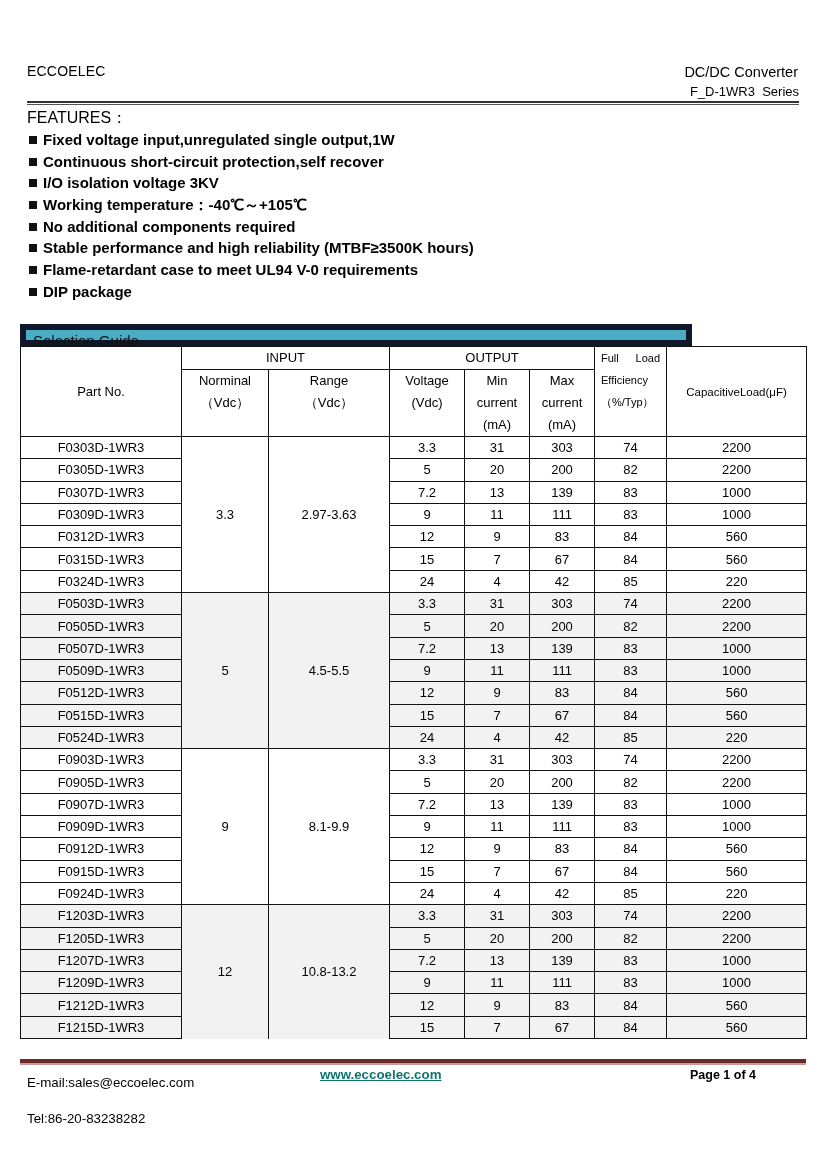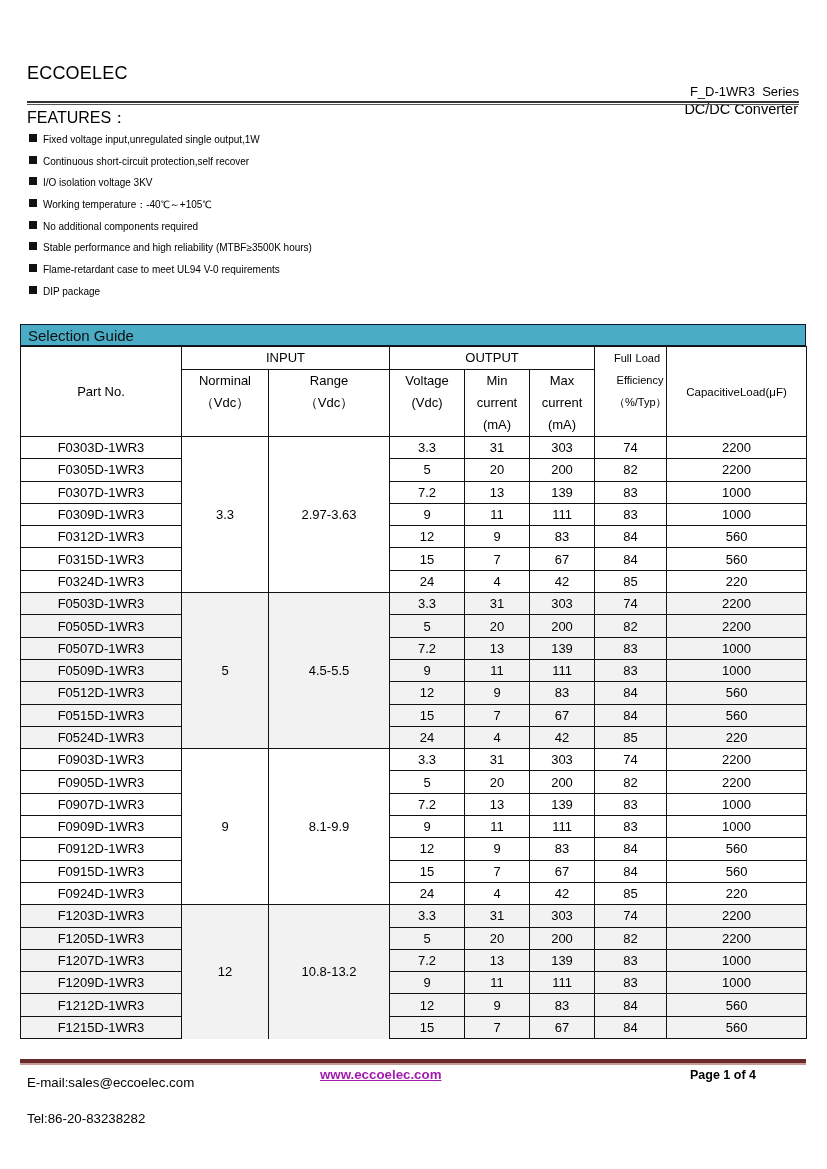--- a/index.html
+++ b/index.html
@@ -1,47 +1,47 @@
 <!DOCTYPE html>
 <html><head>
 <meta charset="utf-8">
 <style>
   html, body { margin:0; padding:0; background:#ffffff; }
   body { width:827px; height:1169px; position:relative; overflow:hidden; font-family:"Liberation Sans", sans-serif; color:#000; }
   .abs { position:absolute; }
-  .brand { left:27px; top:63px; font-family:"Liberation Sans", sans-serif; font-size:18px; letter-spacing:0.2px; }
-  .doc-title { right:29px; top:64px; font-size:14.5px; text-align:right;margin-top:37px; }
+  .brand { left:27px; top:63px; font-family:"Liberation Sans", sans-serif; font-size:14px; letter-spacing:0.2px; }
+  .doc-title { right:29px; top:64px; font-size:14.5px; text-align:right; }
   .doc-series { right:28px; top:84px; font-size:13px; text-align:right; }
   .rule-top1 { left:27px; width:772px; top:101px; height:2px; background:#333; }
   .rule-top2 { left:27px; width:772px; top:104px; height:1px; background:#555; }
   .features-title { left:27px; top:108px; font-size:16px; }
   .features { left:27px; top:129px; margin:0; padding:0; list-style:none; }
-  .features li { height:21.7px; line-height:21.7px; font-size:10px; white-space:nowrap; }
+  .features li { height:21.7px; line-height:21.7px; font-size:15px; white-space:nowrap;font-weight:bold; }
   .features .bullet { display:inline-block; width:8px; height:8px; background:#111; margin-right:6px; vertical-align:1px; margin-left:2px; }
 
-  .sg-bar { left:20px; top:324px; width:786px; height:22px; background:#4bacc6; border:1px solid #0f172a; box-sizing:border-box; }
+  .sg-bar { left:20px; top:324px; width:672px; height:22px; background:#4bacc6; border:6px solid #0f172a; box-sizing:border-box; }
   .sg-bar span { position:absolute; left:7px; top:2px; font-size:15px; color:#111; }
 
   table.sel { position:absolute; left:20px; top:346px; border-collapse:collapse; table-layout:fixed; width:786px; font-size:13px; }
   table.sel td { border:1px solid #111; text-align:center; vertical-align:middle; padding:0; line-height:22px; }
   table.sel tr.hr1 td { height:21px; }
   table.sel tr.hr2 td { height:65px; }
   table.sel tr.dr td { height:21.3px; line-height:21px; }
   table.sel tr.grey td { background:#f2f2f2; }
-  table.sel td.eff { text-align:center; font-size:11px; line-height:22px; padding-left:19px; vertical-align:top; }
+  table.sel td.eff { text-align:left; font-size:11px; line-height:22px; padding-left:6px; vertical-align:top; }
   table.sel td.eff .jl { display:flex; justify-content:space-between; padding-right:6px; }
   table.sel td.cap { font-size:11.5px; }
   table.sel td.open-bottom { border-bottom:none; }
   .blank { display:block; height:22px; }
 
   .rule-bot1 { left:20px; width:786px; top:1059px; height:4px; background:#6b2a2a; }
   .rule-bot2 { left:20px; width:786px; top:1063px; height:2px; background:#c89a9a; }
   .email { left:27px; top:1067px; font-size:13.3px;margin-top:8px; }
   .tel { left:27px; top:1083px; font-size:13.3px;margin-top:28px; }
-  .web { left:320px; top:1067px; font-size:13.3px; font-weight:bold; text-decoration:underline; color:#a21caf; }
+  .web { left:320px; top:1067px; font-size:13.3px; font-weight:bold; text-decoration:underline; color:#0f766e; }
   .page { left:690px; top:1068px; font-size:12.5px; font-weight:bold; }
 </style>
 </head>
 <body>
 
 <div class="abs brand">ECCOELEC</div>
 <div class="abs doc-title">DC/DC Converter</div>
 <div class="abs doc-series" style="white-space:pre;">F_D-1WR3  Series</div>
 <div class="abs rule-top1"></div>
 <div class="abs rule-top2"></div>

